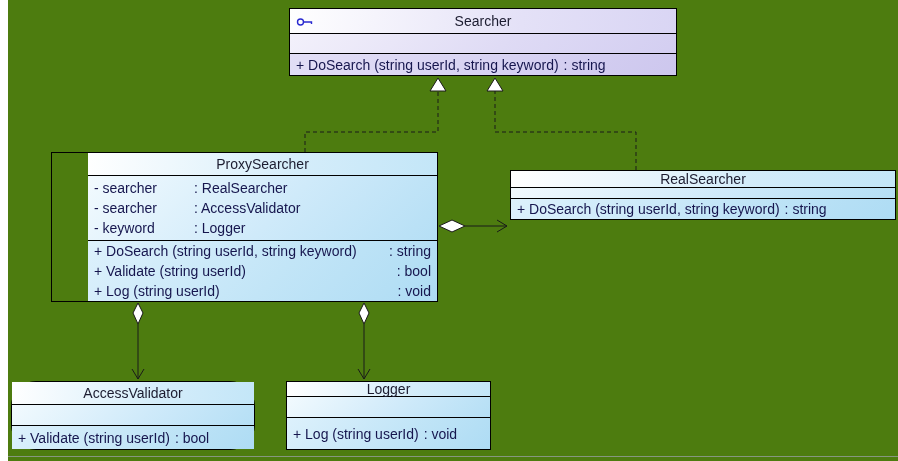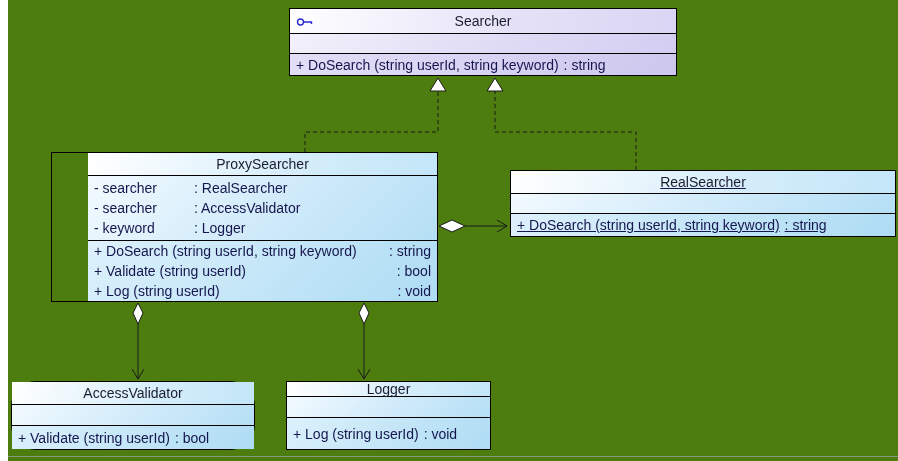--- a/index.html
+++ b/index.html
@@ -66,21 +66,21 @@
 
   
   #box-searcher{left:281px;top:8px;width:388px;height:68px;}
   #box-searcher .hdr{height:25px;}
   #box-searcher .fields{height:20px;}
 
   #box-proxy{left:43px;top:152px;width:387px;height:150px;padding-left:36px;}
   #box-proxy .hdr{height:23px;}
   #box-proxy .fields{height:66px;}
 
-  #box-real{left:502px;top:170px;width:386px;height:67px;text-decoration:underline;}
+  #box-real{left:502px;top:170px;width:386px;height:50px;}
   #box-real .hdr{height:23px;}
   #box-real .fields{height:20px;}
 
   #box-validator{left:3px;top:381px;width:244px;height:69px;border-radius:25px;}
   #box-validator .hdr{height:23px;}
   #box-validator .fields{height:21px;}
 
   #box-logger{left:278px;top:381px;width:205px;height:69px;}
   #box-logger .hdr{height:15px;}
   #box-logger .fields{height:21px;}

